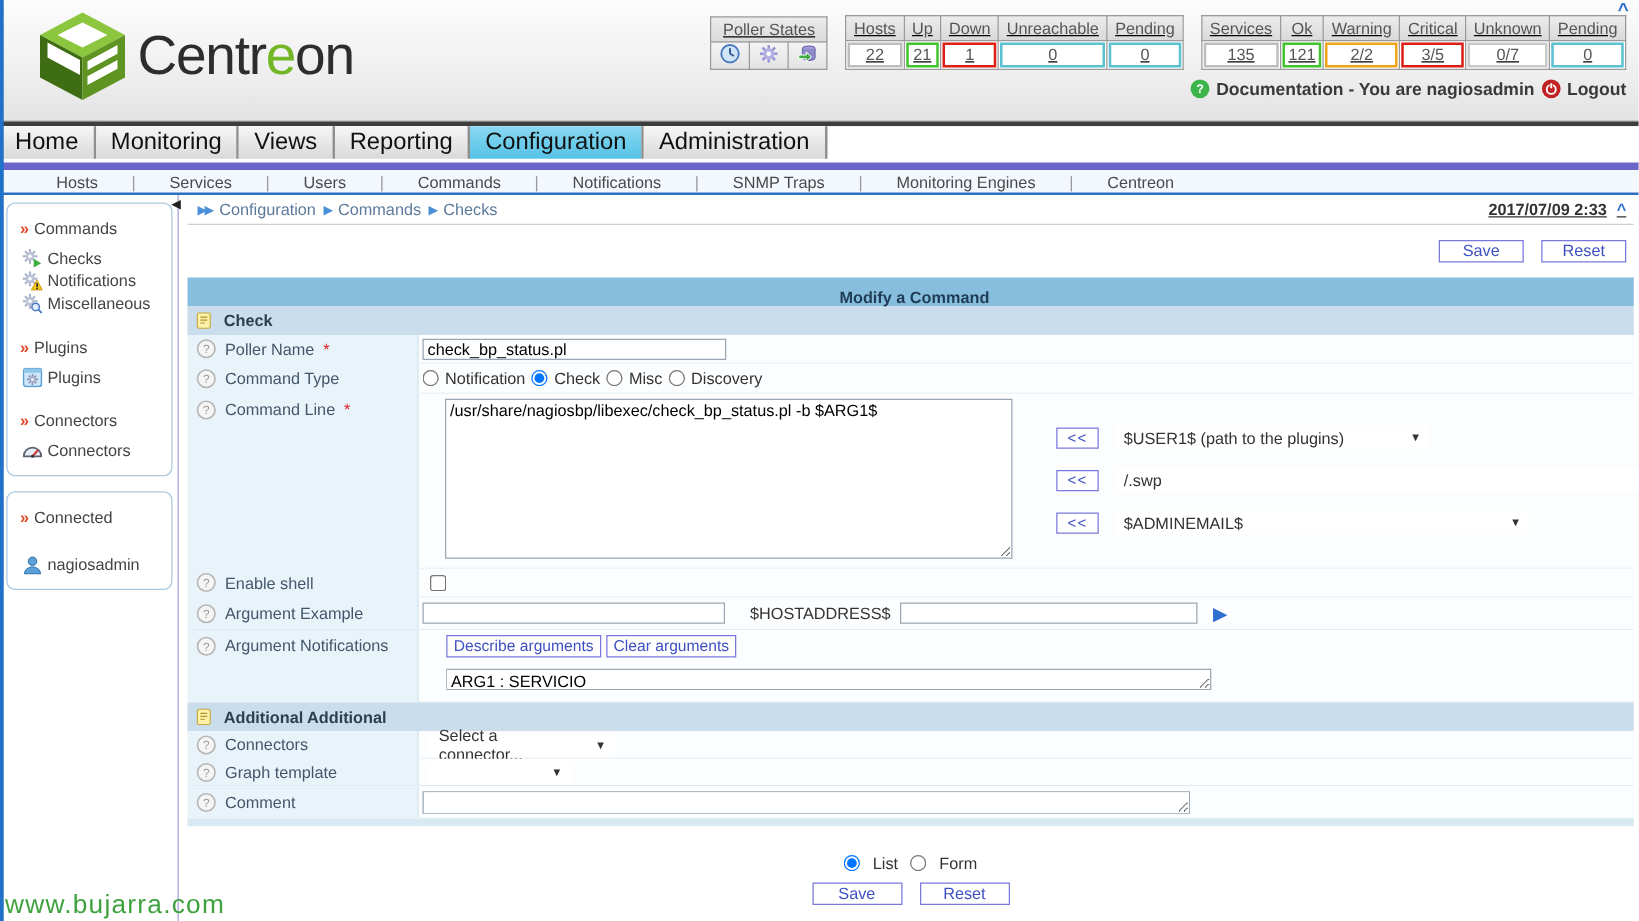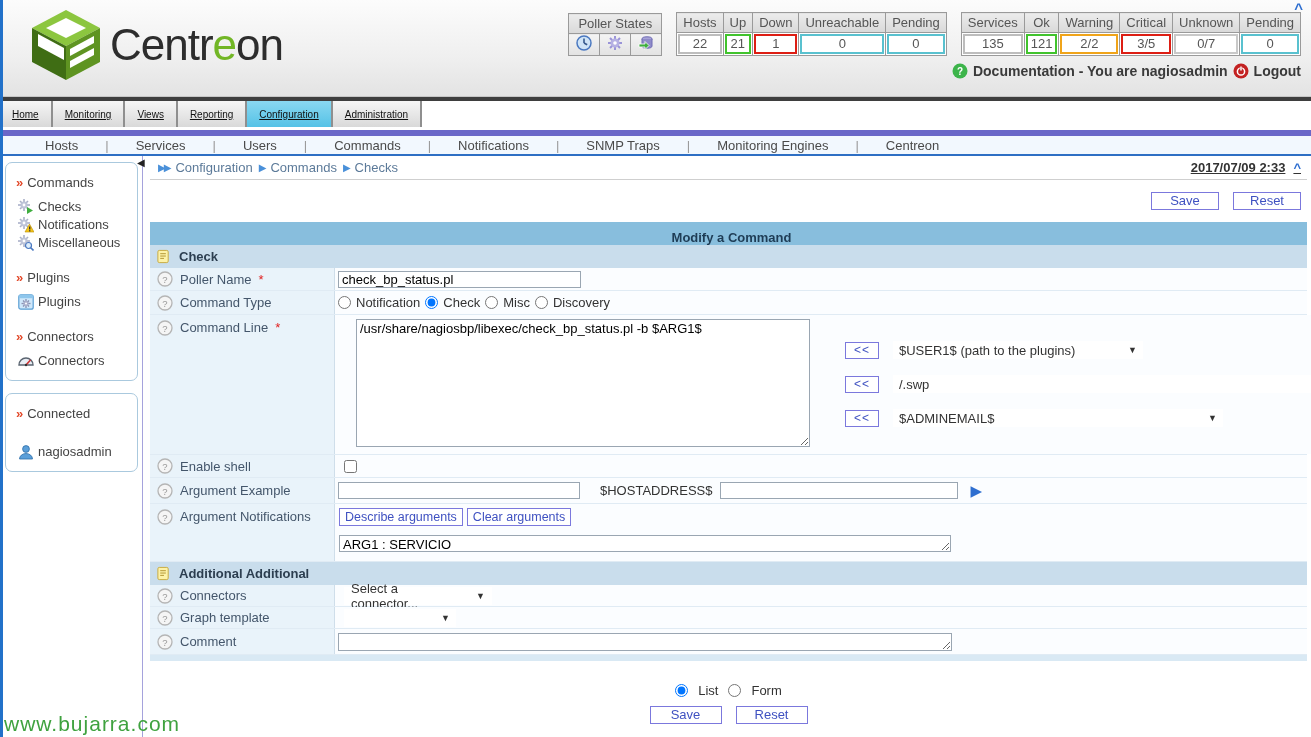--- a/index.html
+++ b/index.html
@@ -7,32 +7,32 @@
   #page { position:relative; width:1311px; height:737px; }
   .left-stripe { position:absolute; left:0; top:0; width:3px; height:737px; background:#2271c9; z-index:50; }
 
   
   header { position:relative; height:97px; background:linear-gradient(180deg,#fcfcfc 0%,#efefef 60%,#e3e3e3 100%); border-bottom:1px solid #c6c6c6; }
   .logo { position:absolute; left:30px; top:8px; display:flex; align-items:center; }
   .logo-text { font-size:44px; color:#2d2d2d; letter-spacing:-1px; margin-left:8px; }
   .logo-text .grn { color:#72b626; }
   .page-caret { position:absolute; right:8px; top:0px; color:#2f6fd0; font-weight:bold; font-size:15px; }
 
-  .status-area { position:absolute; right:10px; top:12px; display:flex; gap:14px; align-items:flex-end; }
+  .status-area { position:absolute; right:10px; top:12px; display:flex; gap:14px; align-items:flex-end;text-decoration:underline; }
   table.sttbl { border-collapse:collapse; font-size:13px; color:#555; }
   table.sttbl th { border:1px solid #9a9a9a; background:linear-gradient(180deg,#ececec,#d9d9d9); font-weight:normal; padding:2px 6px; white-space:nowrap; }
   table.sttbl td { border:1px solid #9a9a9a; padding:1px; background:#fff; }
   .stat-box { border:2px solid #bdbdbd; background:#fff; min-width:26px; text-align:center; font-size:13px; line-height:16px; padding:0 3px; color:#555; }
   .picon-cell { text-align:center; padding:1px 7px !important; background:linear-gradient(180deg,#f4f4f4,#e2e2e2) !important; }
   .userline { position:absolute; right:10px; top:63px; display:flex; align-items:center; gap:5px; font-size:14px; font-weight:bold; color:#3a3a3a; }
 
   
   .darkstrip { height:4px; background:#3e3e3e; }
   nav.tabs { height:26px; background:#fff; display:flex; }
-  .tab { display:flex; align-items:center; padding:0 12px; font-size:10px; color:#111; background:linear-gradient(180deg,#f6f6f6,#d9d9d9); border-right:2px solid #8f8f8f; cursor:pointer;text-decoration:underline; }
+  .tab { display:flex; align-items:center; padding:0 12px; font-size:19px; color:#111; background:linear-gradient(180deg,#f6f6f6,#d9d9d9); border-right:2px solid #8f8f8f; cursor:pointer; }
   .tab.active { background:linear-gradient(180deg,#8ad8f1,#55c2e6); }
   .tabs-gap { height:3px; background:#fff; }
   .purplebar { height:6px; background:#6a67c8; }
 
   
   .subnav { height:20px; background:#f2f8fe; border-bottom:2px solid #2e6fc4; display:flex; align-items:center; font-size:13px; color:#4a4a4a; padding-left:18px; }
   .subnav .sn-item { padding:0 27px; cursor:pointer; white-space:nowrap; }
   .subnav .sep { color:#999; }
 
   
@@ -74,21 +74,21 @@
 
   .cmdline-row { align-items:flex-start; padding-top:4px; }
   .macro-col { display:flex; flex-direction:column; gap:16px; margin-left:35px; margin-top:22px; }
   .macro-row { display:flex; align-items:center; gap:14px; }
   .insert-btn { width:34px; height:17px; line-height:15px; font-size:12px; letter-spacing:1px; }
   .dd { background:#fff; height:18px; display:flex; align-items:center; justify-content:space-between; font-size:13px; color:#333; padding:0 6px; cursor:pointer; }
   .dd .arr { font-size:9px; color:#333; margin-left:10px; }
   .dd1 { width:250px; } .dd2 { width:460px; } .dd3 { width:330px; }
   .ddsel { width:148px; border:1px solid #fff; } .ddgraph { width:112px; }
 
-  .argdesc-val { flex-direction:column; align-items:flex-start; padding:4px 0 6px 4px; }
+  .argdesc-val { flex-direction:column; align-items:flex-start; padding:4px 0 6px 22px; }
   .descbtns { display:flex; gap:4px; }
   .dbtn { padding:0 5px; height:18px; line-height:16px; font-size:12.5px; }
 
   .endstrip { height:6px; background:#d9e9f4; }
 
   .footer { margin-top:22px; display:flex; flex-direction:column; align-items:center; gap:8px; }
   .radiorow { display:flex; align-items:center; gap:10px; font-size:13px; color:#333; }
   .btnrow { display:flex; gap:14px; }
   .btn72 { width:72px; height:18px; line-height:16px; }
 

